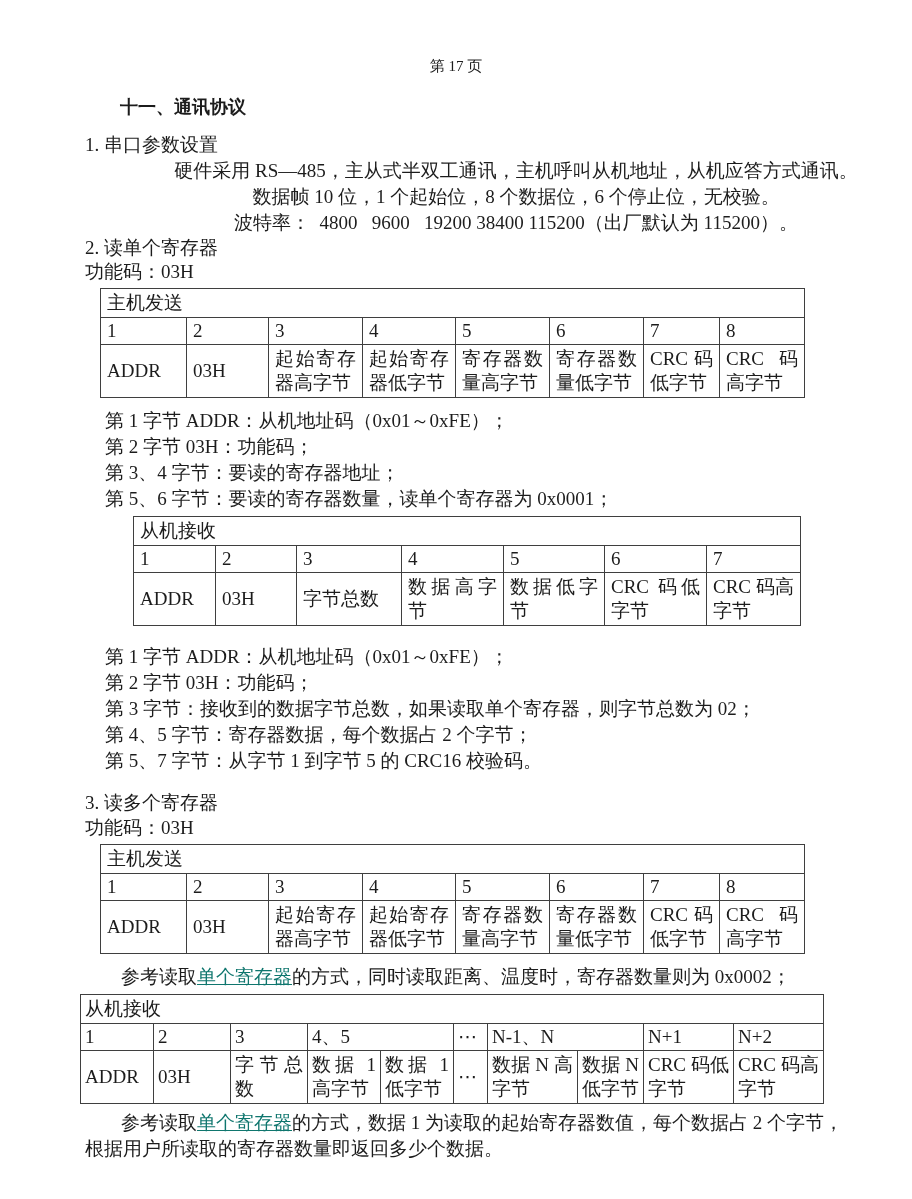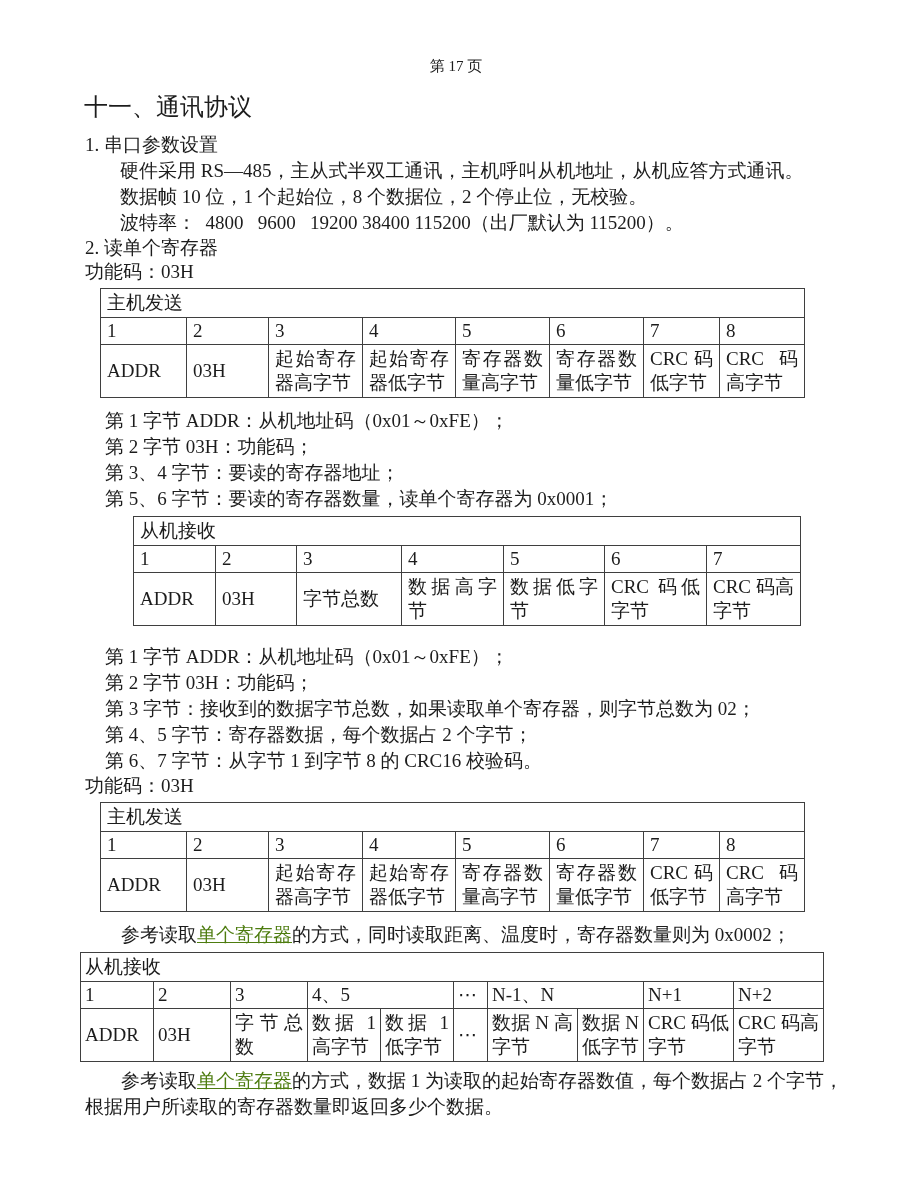--- a/index.html
+++ b/index.html
@@ -4,30 +4,30 @@
 <style>
   html,body{margin:0;padding:0;background:#ffffff;}
   .page{
     width:912px;height:1199px;background:#ffffff;overflow:hidden;
     color:#1c1c1c;
     font-family:"Liberation Serif","DejaVu Serif",serif;
     font-size:19px;line-height:26px;
     position:relative;
   }
   .pagenum{padding-top:56px;text-align:center;font-size:15px;line-height:20px;}
-  .doc-title{font-size:24px;font-weight:normal;line-height:30px;margin:16px 0 0 84px;}
+  .doc-title{font-size:18px;font-weight:bold;line-height:30px;margin:16px 0 0 120px;}
   .sec-head{margin:10px 0 0 85px;line-height:26px;}
   .sub-line{margin:0 0 0 85px;line-height:24px;}
-  .param-line{margin:0 0 0 120px;line-height:26px;white-space:pre-wrap;}
+  .param-line{margin:0 0 0 120px;line-height:26px;white-space:pre-wrap;text-align:center;}
   .note-line{margin:0 0 0 85px;line-height:26px;}
   .notes-block{margin-top:10px;padding-left:20px;}
   .notes-block2{margin-top:18px;}
   .para{margin:10px 57px 0 85px;text-indent:36px;line-height:26px;}
   .para-last{margin-top:6px;}
-  a.doclink{color:#4d7c0f;text-decoration:underline;cursor:pointer;}
+  a.doclink{color:#0f766e;text-decoration:underline;cursor:pointer;}
   table.proto{
     border-collapse:collapse;table-layout:fixed;
     margin-top:4px;
     font-size:19px;
     font-family:Liberation Serif, serif;
   }
   table.proto td{
     border:1px solid #3f3f3f;
     padding:1px 6px;
     line-height:24px;
@@ -49,21 +49,21 @@
 
 <div class="page">
 
   <div class="pagenum">第 17 页</div>
 
   <div class="doc-title">十一、通讯协议</div>
 
   <div class="sec-head">1. 串口参数设置</div>
   <div>
     <div class="param-line">硬件采用 RS—485，主从式半双工通讯，主机呼叫从机地址，从机应答方式通讯。</div>
-    <div class="param-line">数据帧 10 位，1 个起始位，8 个数据位，2 个停止位，无校验。</div>
+    <div class="param-line">数据帧 10 位，1 个起始位，8 个数据位，6 个停止位，无校验。</div>
     <div class="param-line">波特率：  4800   9600   19200 38400 115200（出厂默认为 115200）。</div>
   </div>
 
   <div class="sub-line">2. 读单个寄存器</div>
   <div class="sub-line">功能码：03H</div>
 
   <table class="proto tbl1">
     <colgroup>
       <col style="width:86px">
         <col style="width:82px">
@@ -141,23 +141,24 @@
       <td>CRC 码高字节</td>
     </tr>
   </tbody>
     </table>
 
   <div class="notes-block notes-block2">
     <div class="note-line">第 1 字节 ADDR：从机地址码（0x01～0xFE）；</div>
     <div class="note-line">第 2 字节 03H：功能码；</div>
     <div class="note-line">第 3 字节：接收到的数据字节总数，如果读取单个寄存器，则字节总数为 02；</div>
     <div class="note-line">第 4、5 字节：寄存器数据，每个数据占 2 个字节；</div>
-    <div class="note-line">第 6、7 字节：从字节 1 到字节 8 的 CRC16 校验码。</div>
-  </div>
-
+    <div class="note-line">第 5、7 字节：从字节 1 到字节 5 的 CRC16 校验码。</div>
+  </div>
+
+  <div class="sec-head" style="margin-top:16px;">3. 读多个寄存器</div>
   <div class="sub-line">功能码：03H</div>
 
   <table class="proto tbl3">
     <colgroup>
       <col style="width:86px">
         <col style="width:82px">
         <col style="width:94px">
         <col style="width:93px">
       <col style="width:94px">
         <col style="width:94px">

